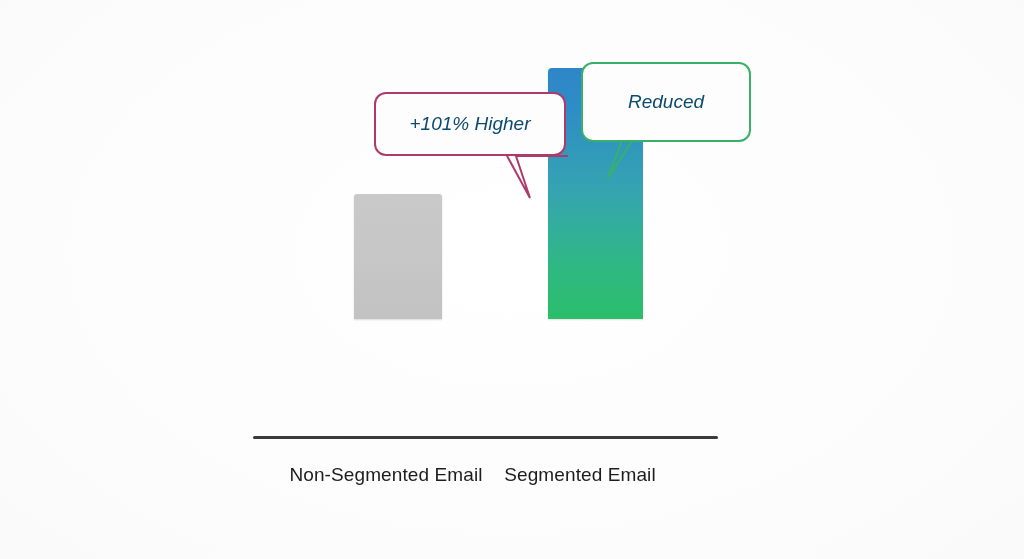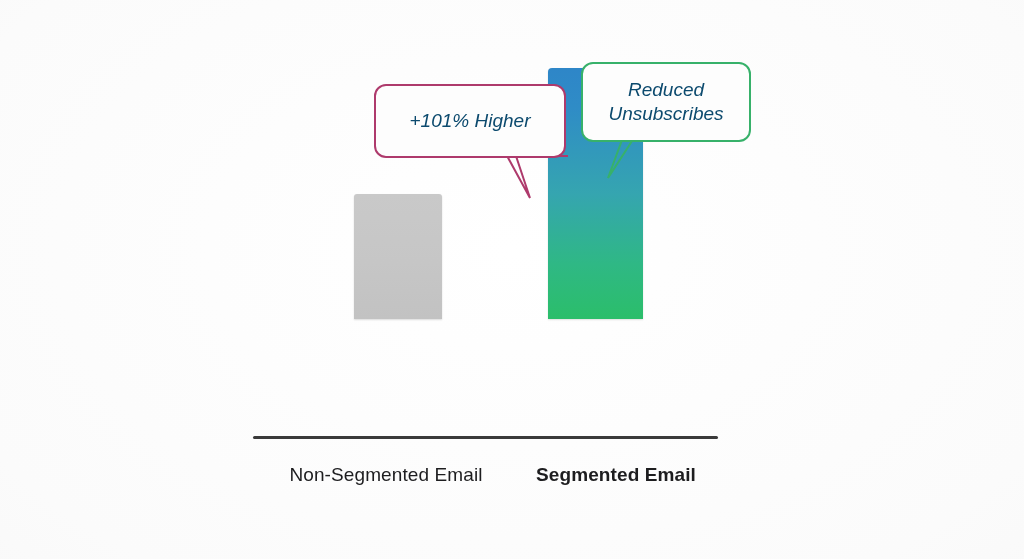--- a/index.html
+++ b/index.html
@@ -67,21 +67,21 @@
   .cat-label {
     position: absolute;
     top: 464px;
     font-size: 19px;
     color: #1d1d1f;
     letter-spacing: 0.1px;
     white-space: nowrap;
     text-align: center;
   }
   #cat-label-0 { left: 285px; width: 202px; }
-  #cat-label-1 { left: 536px; width: 160px; font-weight: bold; }
+  #cat-label-1 { left: 500px; width: 160px; }
 
   
   .callout {
     position: absolute;
   }
   .callout .bubble {
     position: absolute;
     box-sizing: border-box;
     background: #fdfdfd;
     border-style: solid;
@@ -98,23 +98,23 @@
   }
   .callout .tail-svg {
     position: absolute;
     overflow: visible;
     pointer-events: none;
   }
 
   
   #callout-ctr .bubble {
     left: 374px;
-    top: 84px;
+    top: 92px;
     width: 192px;
-    height: 74px;
+    height: 64px;
     border-color: #ae3a6c;
   }
   #callout-ctr .tail-svg {
     left: 470px;
     top: 150px;
     width: 100px;
     height: 52px;
   }
 
   
@@ -166,18 +166,17 @@
     </div>
   </div>
 
   <div class="callout" id="callout-unsub">
     <svg class="tail-svg" viewBox="0 0 90 48">
       <path d="M88 4 L46 4 L20 44 L34 6 L2 6" fill="none" stroke="#37b16a" stroke-width="2" stroke-linejoin="miter" stroke-linecap="butt"></path>
     </svg>
     <div class="bubble">
       <span class="bubble-text">
         <span>Reduced</span><br>
-        <span>Unsubscribes</span>
       </span>
     </div>
   </div>
 
 </div>
 
 </body></html>

